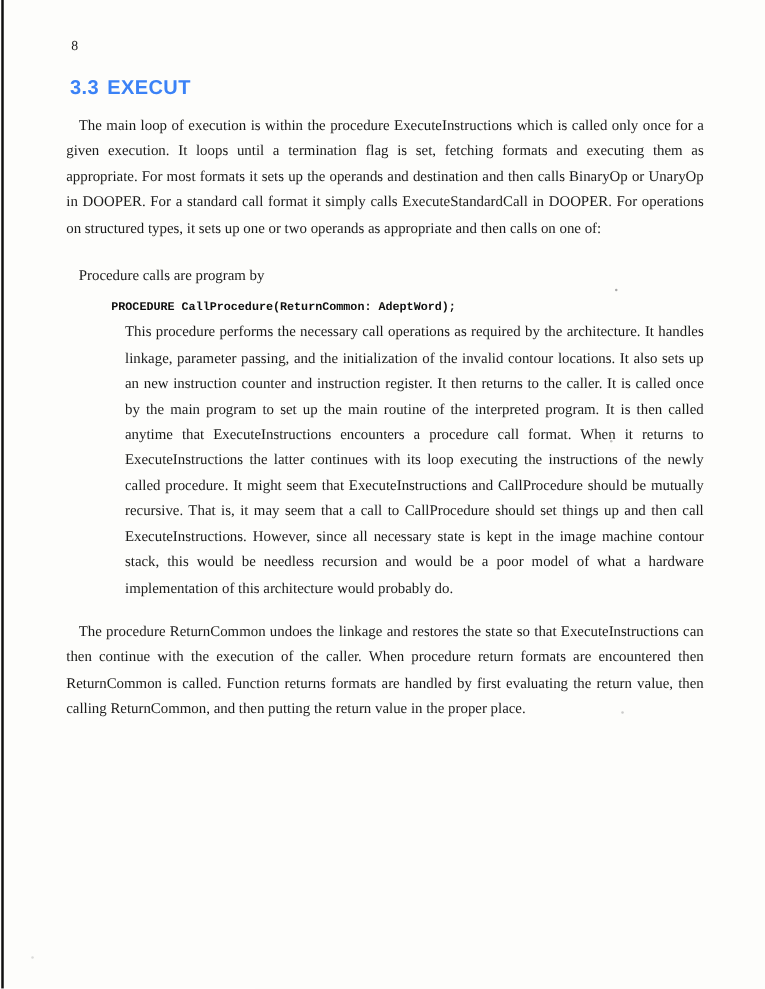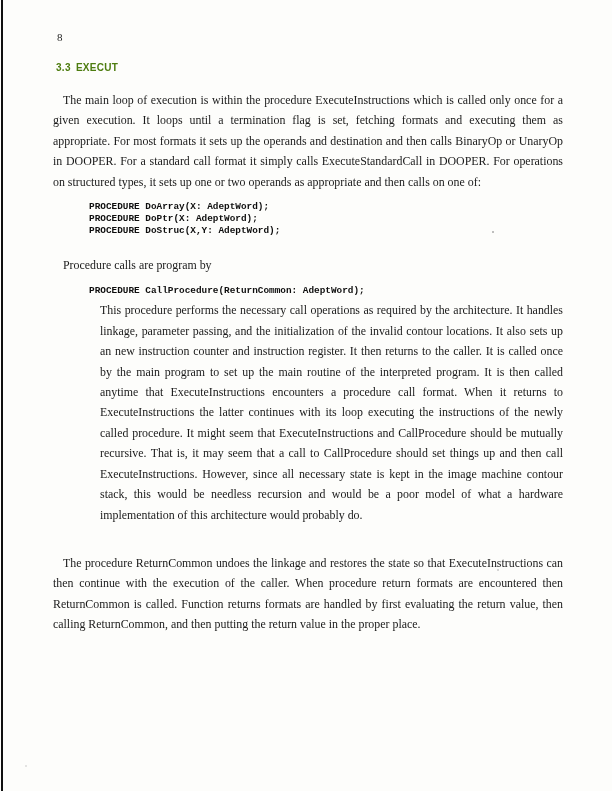--- a/index.html
+++ b/index.html
@@ -32,24 +32,24 @@
     font-family: "Liberation Serif", serif;
     color: #1c1c1c;
   }
   .section-heading {
     position: absolute;
     left: 56px;
     top: 62px;
     margin: 0;
     font-family: "Liberation Sans", sans-serif;
     font-weight: bold;
-    font-size: 10px;
+    font-size: 16px;
     letter-spacing: 0.3px;
     word-spacing: 2px;
-    color: #4d7c0f;
+    color: #3b82f6;
   }
   .body-text {
     position: absolute;
     left: 53px;
     top: 90px;
     width: 510px;
     font-family: "Liberation Serif", serif;
     font-size: 11.9px;
     line-height: 20.4px;
     text-align: justify;
@@ -70,21 +70,21 @@
     color: #0e0e0e;
     text-align: left;
     letter-spacing: 0;
   }
   .code-line { white-space: pre; }
   .mt-code1 { margin-top: 9px; }
   .mt-p2    { margin-top: 6px; }
   .mt-p3    { margin-top: 18px; }
   .mt-code2 { margin-top: 10px; }
   .mt-p4    { margin-top: 3px; margin-left: 47px; }
-  .mt-p5    { margin-top: 28px; }
+  .mt-p5    { margin-top: 15px; }
   .speckle {
     position: absolute;
     width: 2px;
     height: 2px;
     border-radius: 50%;
     background: #a8a8a8;
   }
   .speckle.s1 { left: 492px; top: 231px; }
   .speckle.s2 { left: 488px; top: 352px; opacity: 0.7; }
   .speckle.s3 { left: 497px; top: 569px; opacity: 0.6; }
@@ -98,25 +98,20 @@
   <div class="scan-edge"></div>
 
   <div class="page-number">8</div>
 
   <h1 class="section-heading">3.3 EXECUT</h1>
 
   <div class="body-text">
 
     <p class="para indent">The main loop of execution is within the procedure ExecuteInstructions which is called only once for a given execution.  It loops until a termination flag is set, fetching formats and executing them as appropriate.  For most formats it sets up the operands and destination and then calls BinaryOp or UnaryOp in DOOPER.  For a standard call format it simply calls ExecuteStandardCall in DOOPER.  For operations on structured types, it sets up one or two operands as appropriate and then calls on one of:</p>
 
-    <div class="code-block mt-code1">
-      <div class="code-line">PROCEDURE DoArray(X: AdeptWord);</div>
-      <div class="code-line">PROCEDURE DoPtr(X: AdeptWord);</div>
-      <div class="code-line">PROCEDURE DoStruc(X,Y: AdeptWord);</div>
-    </div>
 
 
     <p class="para indent mt-p3">Procedure calls are program by</p>
 
     <div class="code-block mt-code2">
       <div class="code-line">PROCEDURE CallProcedure(ReturnCommon: AdeptWord);</div>
     </div>
 
     <p class="para mt-p4">This procedure performs the necessary call operations as required by the architecture.  It handles linkage, parameter passing, and the initialization of the invalid contour locations.  It also sets up an new instruction counter and instruction register.  It then returns to the caller.  It is called once by the main program to set up the main routine of the interpreted program.  It is then called anytime that ExecuteInstructions encounters a procedure call format.  When it returns to ExecuteInstructions the latter continues with its loop executing the instructions of the newly called procedure.  It might seem that ExecuteInstructions and CallProcedure should be mutually recursive.  That is, it may seem that a call to CallProcedure should set things up and then call ExecuteInstructions.  However, since all necessary state is kept in the image machine contour stack, this would be needless recursion and would be a poor model of what a hardware implementation of this architecture would probably do.</p>
 

